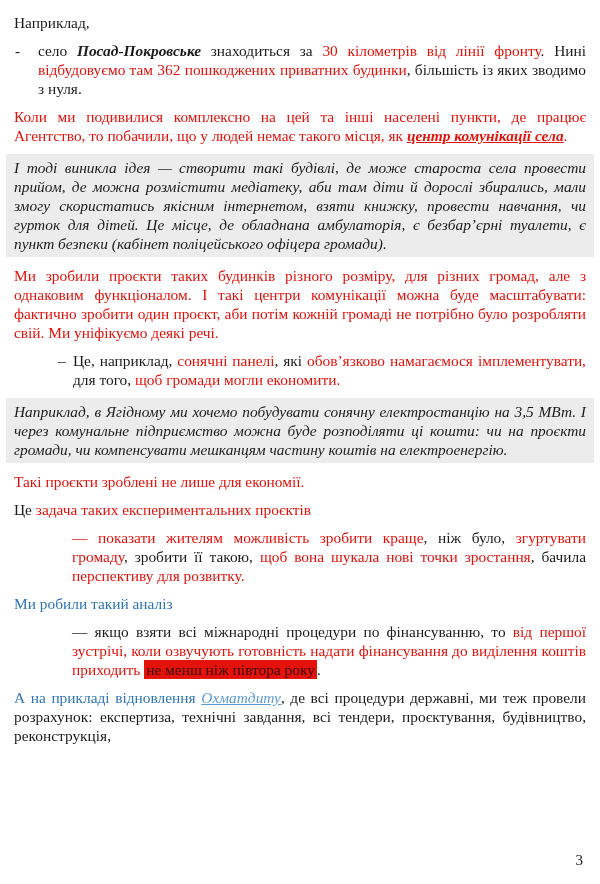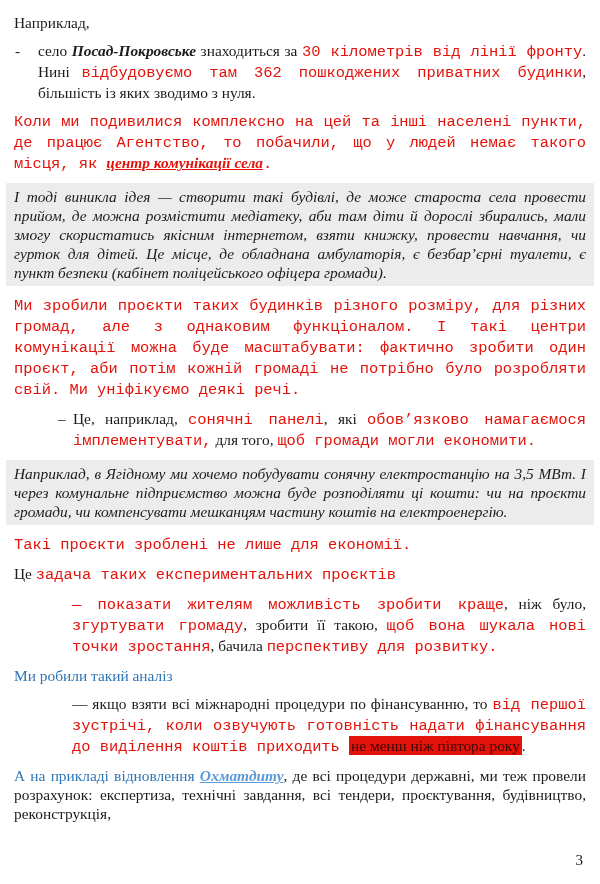--- a/index.html
+++ b/index.html
@@ -37,25 +37,25 @@
   
   .ind{margin-left:58px;}
   
   .quote{
     font-style:italic;
     background:var(--quote-bg);
     margin:8px -8px 9px -8px;
     padding:4px 8px;
   }
   .run-k{color:var(--ink);}
-  .run-r{color:var(--red);font-family:Liberation Mono, monospace;}
+  .run-r{color:var(--red);}
   .run-bi{color:var(--ink);font-weight:bold;font-style:italic;}
   .run-rbu{color:var(--red);font-weight:bold;font-style:italic;text-decoration:underline;}
   .run-b{color:var(--blue);}
-  .run-lk{color:var(--link);font-style:italic;text-decoration:underline;cursor:pointer;font-weight:bold;}
+  .run-lk{color:var(--link);font-style:italic;text-decoration:underline;cursor:pointer;}
   .run-hl{background:var(--hl-bg);color:var(--hl-ink);font-weight:normal;padding:1px 2px;}
   .footer{
     position:absolute;
     top:852px;right:17px;
     font-size:15px;
     color:var(--ink);
   }
 </style>
 </head>
 <body>

